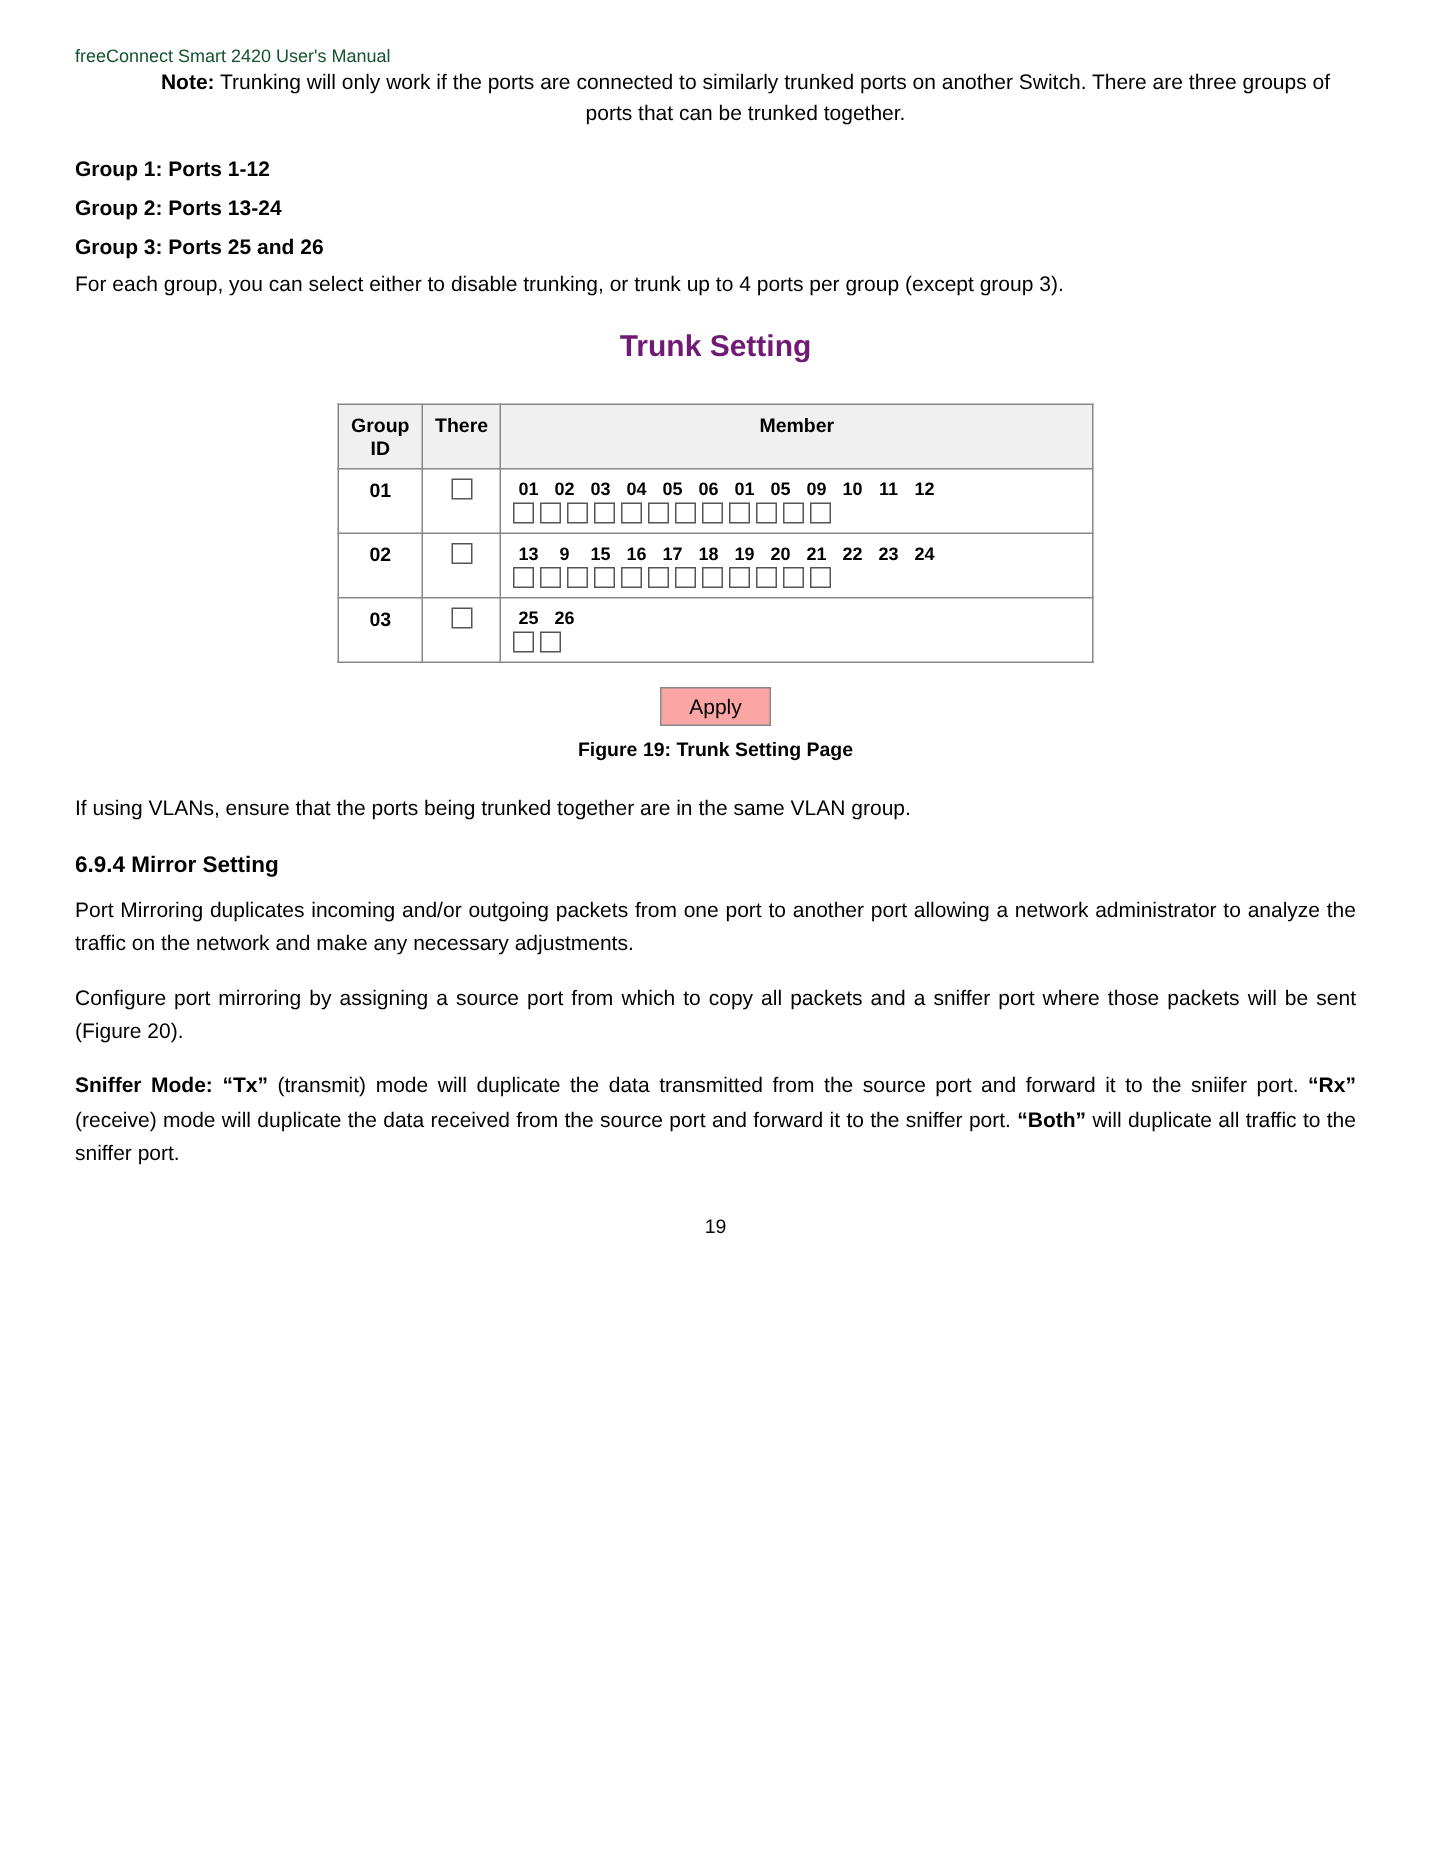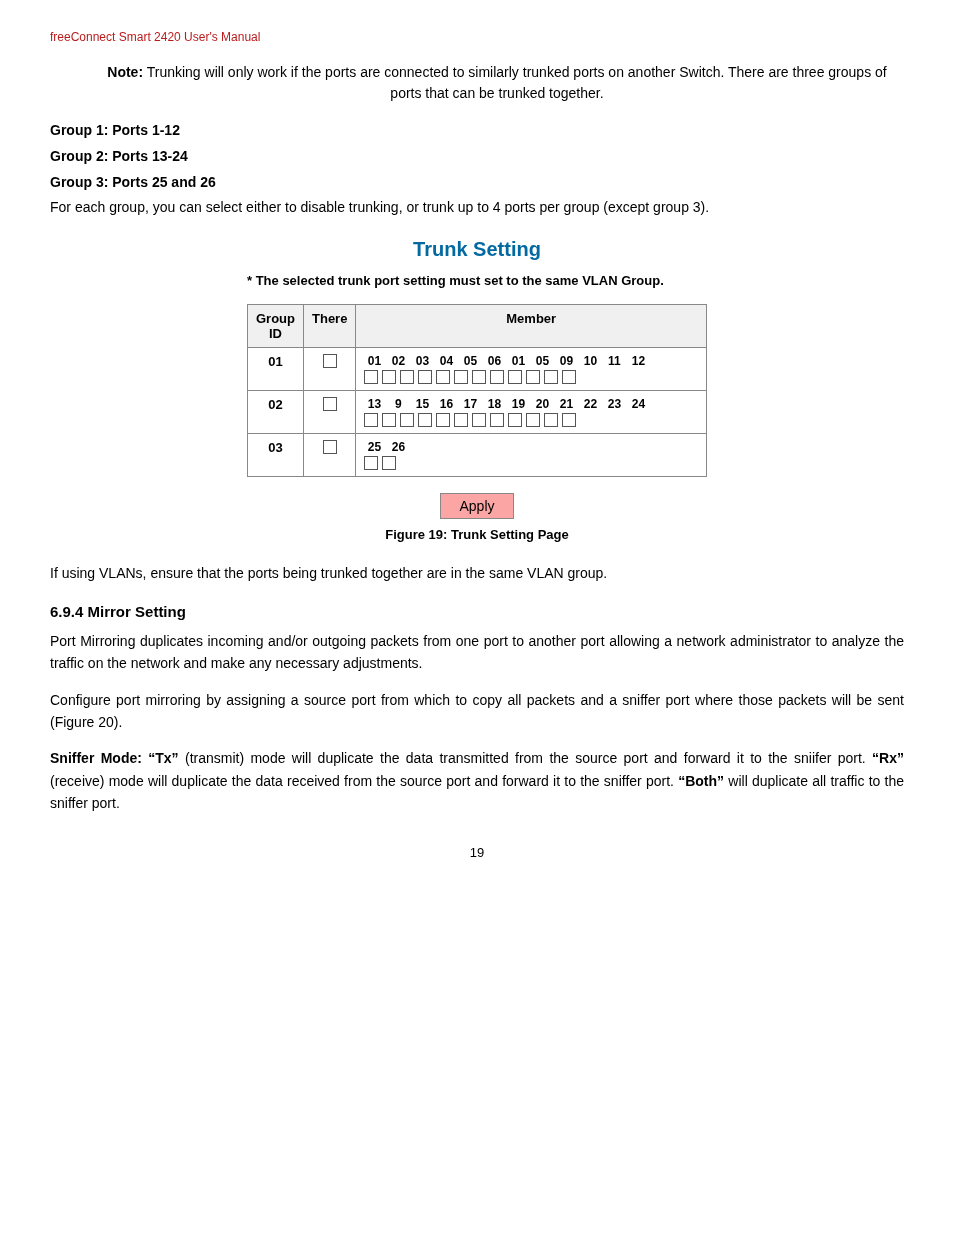--- a/index.html
+++ b/index.html
@@ -6,22 +6,21 @@
     body {
       background: #fff;
       font-family: Arial, sans-serif;
       font-size: 14px;
       color: #000;
       padding: 30px 50px;
       max-width: 954px;
     }
     .page-header {
       font-size: 12px;
-      color: #b91c1c;
-      margin-bottom: 18px;
+      color: #14532d;
     }
     .note-block {
       margin: 0 0 18px 40px;
       font-size: 14px;
       line-height: 1.5;
       text-align: center;
     }
     .note-block .note-label {
       font-weight: bold;
     }
@@ -36,38 +35,38 @@
       margin-bottom: 14px;
       text-align: justify;
     }
     .trunk-section {
       display: flex;
       flex-direction: column;
       align-items: center;
       margin: 20px 0;
     }
     .trunk-title {
-      color: #0369a1;
+      color: #701a75;
       font-size: 20px;
       font-weight: bold;
       margin-bottom: 12px;
     }
     .trunk-notes {
       font-size: 13px;
       font-weight: bold;
       margin-bottom: 14px;
       text-align: left;
       width: 460px;
     }
     .trunk-notes div {
       margin-bottom: 2px;
     }
     .trunk-table {
       border-collapse: collapse;
-      width: 460px;
+      width: 504px;
       font-size: 13px;
     }
     .trunk-table th, .trunk-table td {
       border: 1px solid #888;
       padding: 6px 8px;
       text-align: center;
       vertical-align: top;
     }
     .trunk-table th {
       background: #f0f0f0;
@@ -149,21 +148,20 @@
 
 <div class="group-heading">Group 1: Ports 1-12</div>
 <div class="group-heading">Group 2: Ports 13-24</div>
 <div class="group-heading">Group 3: Ports 25 and 26</div>
 
 <div class="body-text">For each group, you can select either to disable trunking, or trunk up to 4 ports per group (except group 3).</div>
 
 <div class="trunk-section">
   <div class="trunk-title">Trunk Setting</div>
   <div class="trunk-notes">
-    <div>* The selected trunk port setting must set to the same VLAN Group.</div>
   </div>
 
   <table class="trunk-table">
     <thead>
       <tr>
         <th>Group<br>ID</th>
         <th>There</th>
         <th>Member</th>
       </tr>
     </thead>

